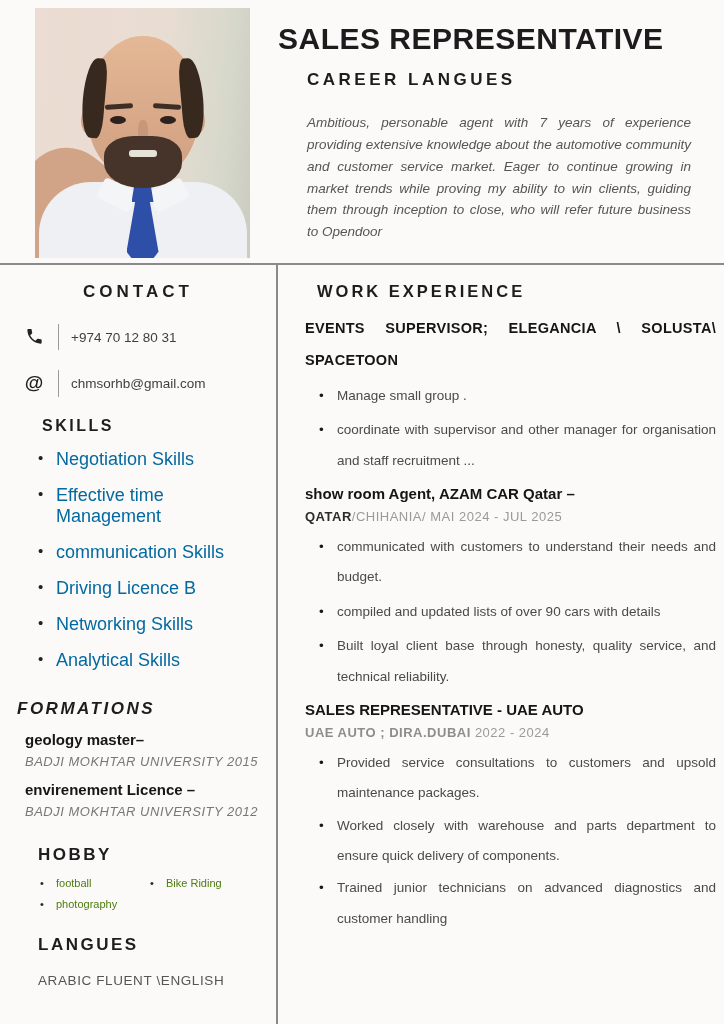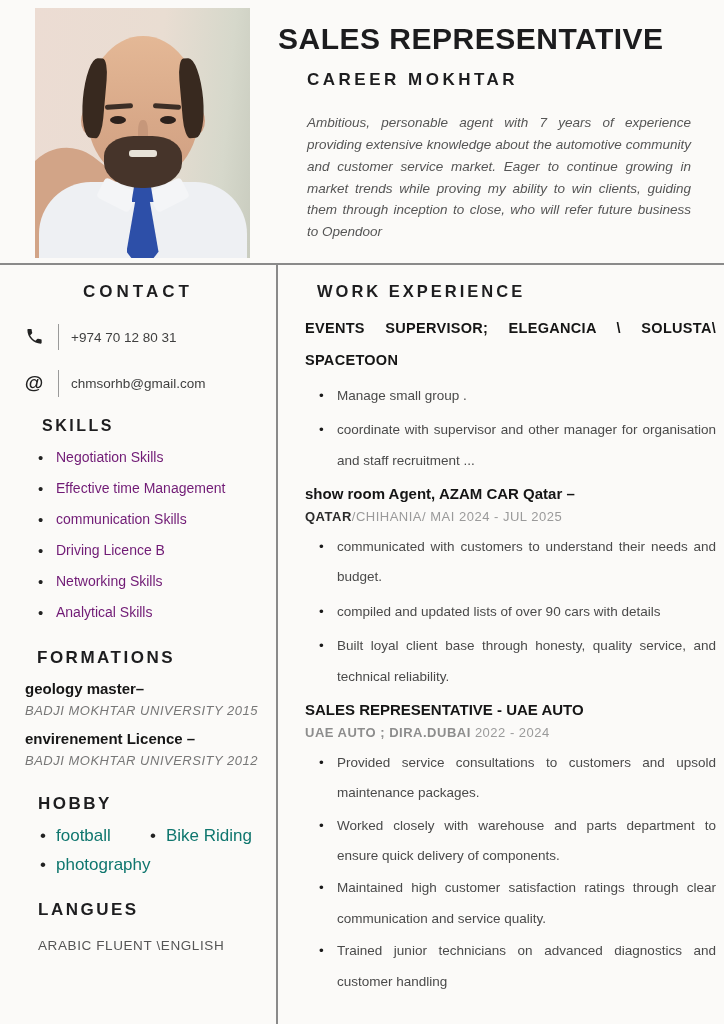--- a/index.html
+++ b/index.html
@@ -47,28 +47,28 @@
   .contact-h{text-align:center;font-size:17px;letter-spacing:4px;margin-top:12px;}
   .contact-list{margin-top:22px;}
   .contact-item{display:flex;align-items:flex-start;margin:0 0 20px 22px;}
   .cicon{width:24px;height:24px;display:flex;align-items:center;justify-content:center;color:#222;flex:0 0 24px;}
   .cicon svg{width:19px;height:19px;fill:#222;}
   .at-glyph{font-size:19px;font-weight:700;color:#222;line-height:1;}
   .csep{width:1px;background:#9a9a9a;align-self:stretch;margin:0 0 0 12px;min-height:26px;}
   .ctext{margin-left:12px;font-size:13.5px;color:#3f3f3f;line-height:1.8;padding-top:2px;}
   .skills-h{font-size:16px;letter-spacing:2.5px;margin:16px 0 0 42px;}
   .plain-list{list-style:none;margin:14px 0 0 0;padding:0;}
-  .plain-list li{position:relative;margin:0 4px 15px 56px;font-size:14px;color:#701a75;}
+  .plain-list li{position:relative;margin:0 4px 15px 56px;font-size:18px;color:#0369a1;}
   .plain-list li::before{content:"•";position:absolute;left:-18px;color:#222;font-size:15px;}
-  .formations-h{font-size:17px;letter-spacing:2.5px;margin:28px 0 0 37px;}
+  .formations-h{font-size:17px;letter-spacing:2.5px;margin:28px 0 0 17px;font-style:italic;}
   .degree{font-size:15px;font-weight:800;color:#161616;margin:12px 0 0 25px;}
   .school{font-size:13px;font-style:italic;color:#777;letter-spacing:0.5px;margin:6px 8px 0 25px;}
   .hobby-h{font-size:17px;letter-spacing:2.5px;margin:26px 0 0 38px;}
   .hobby-grid{display:grid;grid-template-columns:110px 1fr;margin:12px 0 0 38px;}
-  .hobby-item{position:relative;font-size:17px;color:#0f766e;margin:0 0 9px 18px;}
+  .hobby-item{position:relative;font-size:11px;color:#4d7c0f;margin:0 0 9px 18px;}
   .hobby-item::before{content:"•";position:absolute;left:-16px;color:#222;}
   .langues-h{font-size:17px;letter-spacing:2.5px;margin:16px 0 0 38px;}
   .lang-line{font-size:13.5px;color:#555;letter-spacing:0.6px;margin:18px 0 0 38px;}
 
   
   .right-col{position:absolute;left:277px;top:270px;width:447px;padding:0 8px 0 28px;box-sizing:border-box;}
   .work-h{font-size:16.5px;letter-spacing:3px;margin-top:12px;}
   .job{margin-top:6px;}
   .job-title{font-size:14.5px;font-weight:800;color:#151515;letter-spacing:0.3px;line-height:2.2;}
   .just-line{text-align:justify;text-align-last:justify;}
@@ -104,21 +104,21 @@
     <div class="brow-r"></div>
     <div class="eye-l"></div>
     <div class="eye-r"></div>
     <div class="nose"></div>
     <div class="beard"></div>
     <div class="mouth"></div>
   </div>
 
   <div class="header-right">
     <h1 class="main-title">SALES REPRESENTATIVE</h1>
-    <h2 class="summary-h">CAREER MOKHTAR</h2>
+    <h2 class="summary-h">CAREER LANGUES</h2>
     <p class="summary-p">Ambitious, personable agent with 7 years of experience providing extensive knowledge about the automotive community and customer service market. Eager to continue growing in market trends while proving my ability to win clients, guiding them through inception to close, who will refer future business to Opendoor</p>
   </div>
 
   <div class="h-divider"></div>
   <div class="v-divider"></div>
 
   <aside class="left-col">
     <h3 class="sec-h contact-h">CONTACT</h3>
 
     <div class="contact-list">
@@ -200,19 +200,18 @@
     </div>
 
     <div class="job">
       <div class="job-title-sm">SALES REPRESENTATIVE  - UAE AUTO</div>
       <div class="job-meta">
         <span class="meta-bold-gray">UAE AUTO ; DIRA.DUBAI</span><span class="meta-gray"> 2022 -  2024</span>
       </div>
       <ul class="job-bullets tight">
         <li>Provided service consultations to customers and upsold maintenance packages.</li>
         <li>Worked closely with warehouse and parts department to ensure quick delivery of components.</li>
-        <li>Maintained high customer satisfaction ratings through clear communication and service quality.</li>
         <li>Trained junior technicians on advanced diagnostics and customer handling</li>
       </ul>
     </div>
   </main>
 
 </div>
 
 </body></html>

